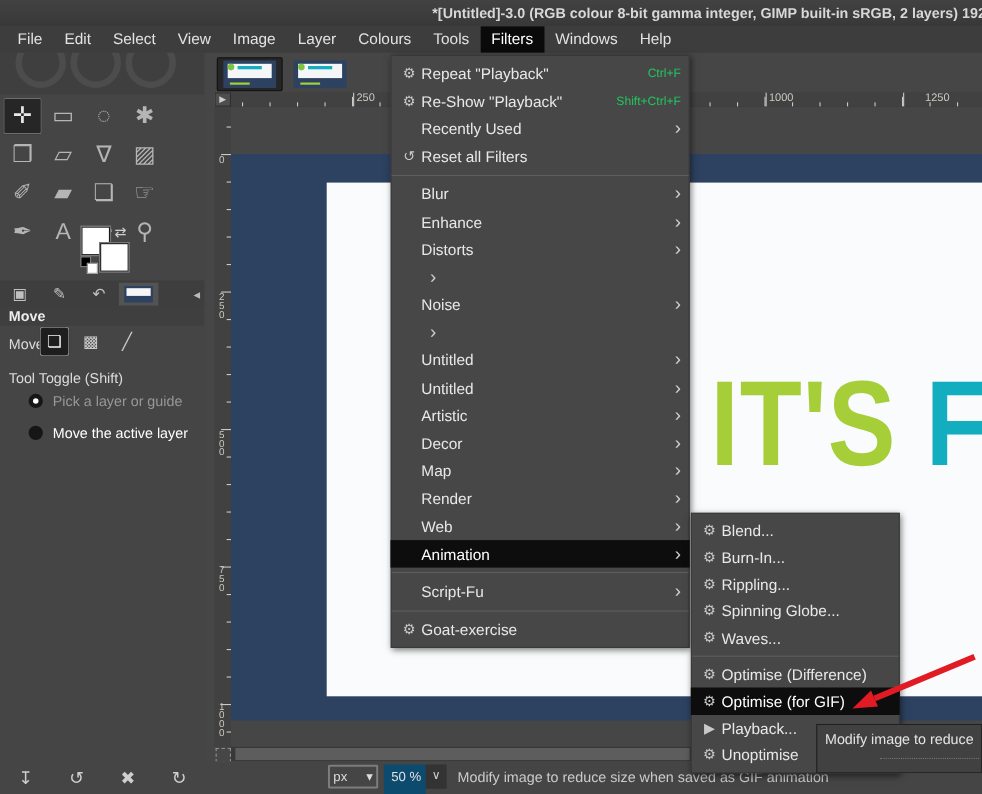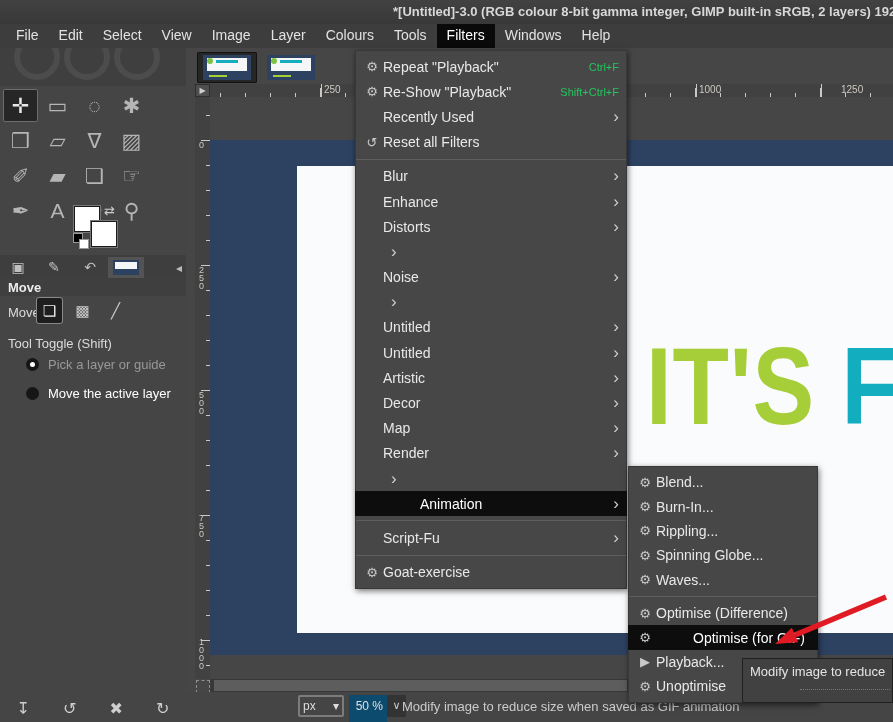--- a/index.html
+++ b/index.html
@@ -79,29 +79,29 @@
   
   #quickmask{left:196px;top:680px;width:12px;height:11px;border:1px dashed #909090;}
   #hscroll{left:210px;top:679px;width:683px;height:13px;background:#383838;}
   #hthumb{position:absolute;left:4px;top:1px;width:413px;height:11px;background:#5d5d5d;}
   #bottombar{left:186px;top:692px;width:707px;height:30px;background:#454545;}
   #unit-combo{left:112px;top:3px;width:46px;height:22px;box-shadow:inset 0 0 0 2px #7c7c7c;border-radius:2px;
               color:#ddd;font-size:12px;display:flex;align-items:center;justify-content:space-between;padding:0 5px;box-sizing:border-box;position:absolute;}
   #zoom-box{left:163px;top:3px;width:38px;height:38px;background:#0c4a6e;color:#e0e0e0;font-size:12px;
             text-align:right;line-height:22px;padding-right:4px;box-sizing:border-box;position:absolute;}
   #zoom-chevron{left:201px;top:3px;width:19px;height:22px;background:#333;color:#ccc;text-align:center;line-height:21px;font-size:11px;position:absolute;}
-  #status-msg{left:216px;top:7px;font-size:13px;color:#cbcbcb;position:absolute;white-space:nowrap;}
+  #status-msg{left:230px;top:7px;font-size:13px;color:#cbcbcb;position:absolute;white-space:nowrap;}
   
   .menupanel{background:#474747;box-shadow:1px 2px 6px rgba(0,0,0,.55),inset 0 0 0 1px #383838;padding:4px 0;box-sizing:border-box;}
   #filtersmenu{left:355px;top:50px;width:272px;}
   #animmenu{left:628px;top:466px;width:190px;}
   .menu-item{display:flex;align-items:center;color:#e8e8e8;font-size:14px;padding:0 8px 0 6px;}
   #filtersmenu .menu-item{height:25.2px;}
   #animmenu .menu-item{height:24.4px;}
-  .menu-item.hl{background:#0d0d0d;color:#fff;gap:37px;}
+  .menu-item.hl{background:#0d0d0d;color:#fff;}
   .mi-icon{width:22px;color:#c9c9c9;font-size:13px;text-align:center;flex:none;}
   .mi-label{flex:1;white-space:nowrap;overflow:hidden;}
   .mi-accel{color:#22c55e;font-size:11px;margin-left:14px;}
   .mi-arrow{color:#cfcfcf;font-size:17px;line-height:10px;margin-left:8px;}
   .menu-sep{height:1px;background:#5e5e5e;margin:4px 1px;}
   
   #tooltip{left:742px;top:658px;width:151px;height:45px;background:#414141;
            box-shadow:inset 0 0 0 1px #202020;color:#e4e4e4;font-size:13px;
            padding:6px 0 0 8px;box-sizing:border-box;overflow:hidden;}
   #tooltip .dots{position:absolute;left:58px;right:3px;top:31px;border-top:1px dotted #777;}
@@ -380,20 +380,21 @@
       <span class="mi-label">Map</span>
       <span class="mi-arrow">›</span>
     </div>
     <div class="menu-item">
       <span class="mi-icon"></span>
       <span class="mi-label">Render</span>
       <span class="mi-arrow">›</span>
     </div>
     <div class="menu-item">
       <span class="mi-icon"></span>
+      <span class="mi-label">Web</span>
       <span class="mi-arrow">›</span>
     </div>
     <div class="menu-item hl">
       <span class="mi-icon"></span>
       <span class="mi-label">Animation</span>
       <span class="mi-arrow">›</span>
     </div>
     <div class="menu-sep"></div>
     <div class="menu-item">
       <span class="mi-icon"></span>

